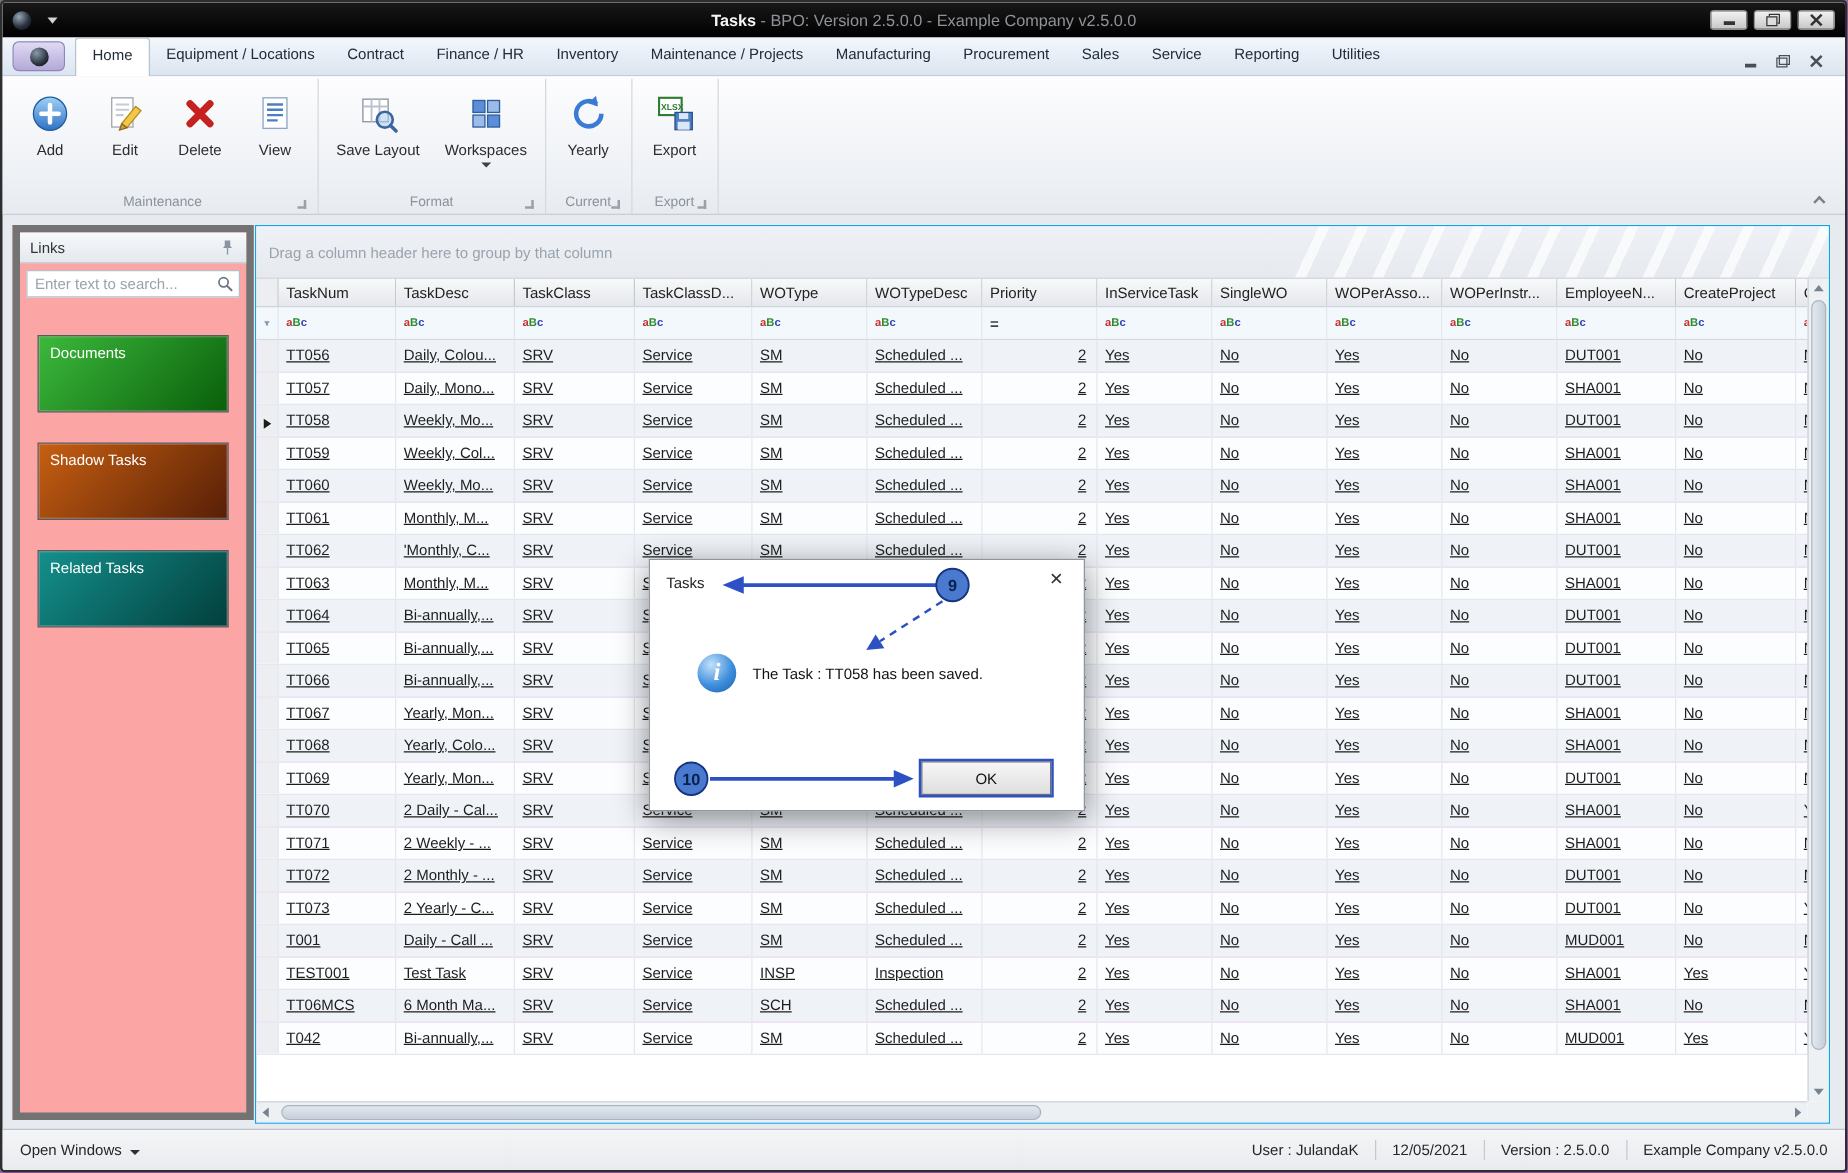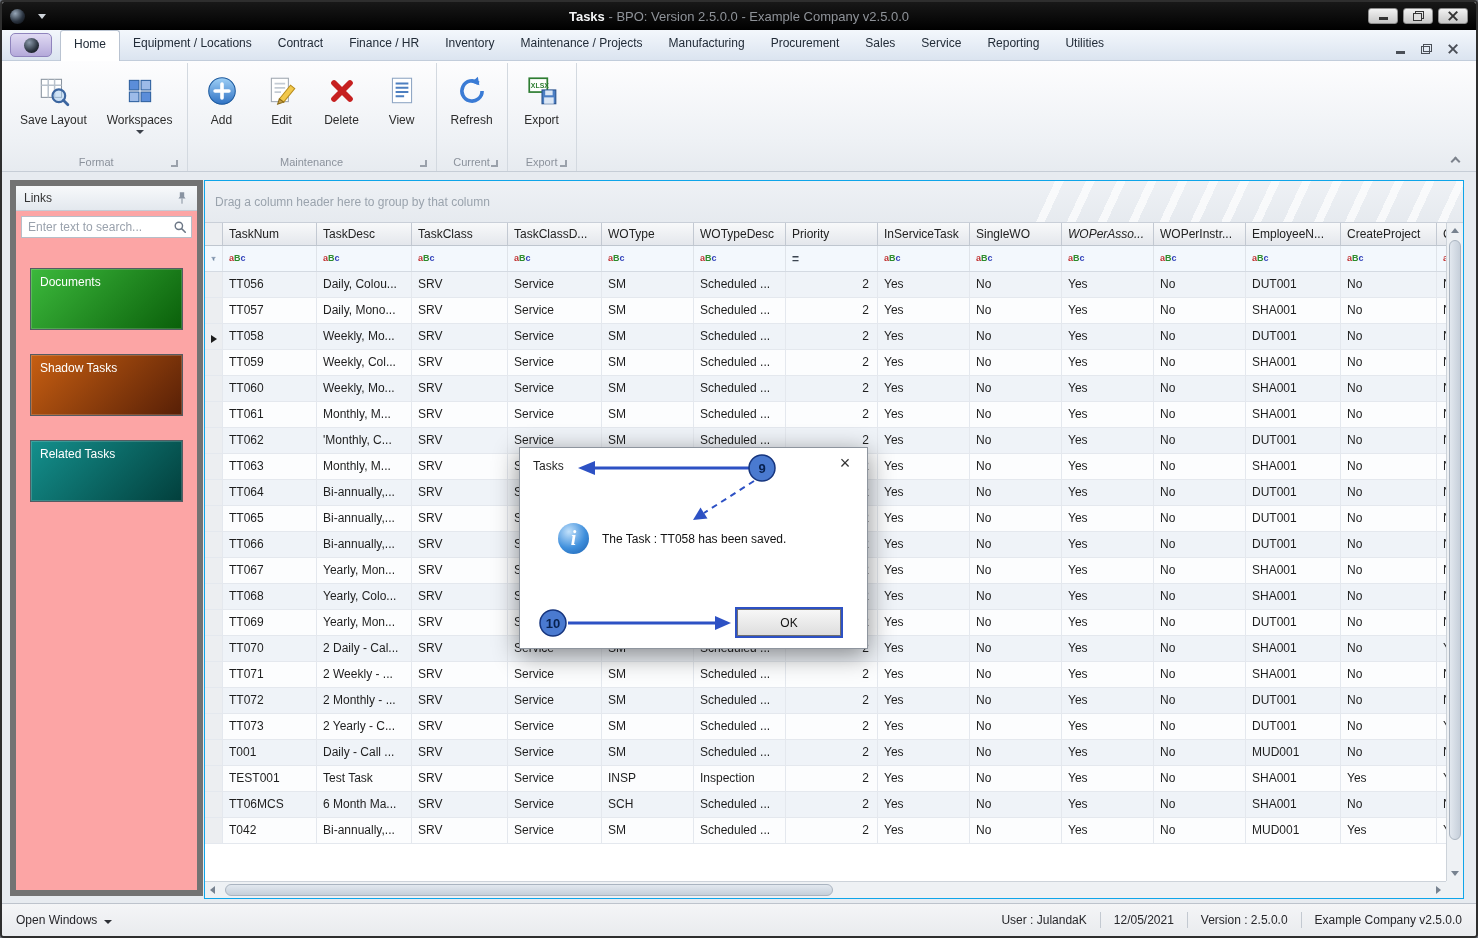--- a/index.html
+++ b/index.html
@@ -67,21 +67,21 @@
   .ghead,.gfilter,.grow{display:flex;width:1241px;overflow:hidden;}
   .ghead{height:23px;border-bottom:1px solid #bfc6cf;}
   .hcell{flex:0 0 auto;border-right:1px solid #c3c9d2;padding:4px 6px 0;color:#222;white-space:nowrap;overflow:hidden;background:linear-gradient(#f8f9fa,#e4e7ec);}
   .indcell{width:18px;flex:0 0 18px;background:#eceef1;border-right:1px solid #c3c9d2;display:flex;align-items:center;justify-content:center;padding:0;}
   .gfilter{height:26px;background:#f3f8fd;border-bottom:1px solid #d4dae2;}
   .fcell{flex:0 0 auto;border-right:1px solid #dfe4ea;padding:0 6px;display:flex;align-items:center;background:#f3f8fd;}
   .fabc{font-size:9px;font-weight:bold;line-height:1;}
   .abc-r{color:#c23434;} .abc-g{color:#2d8c2d;} .abc-b{color:#3344bb;}
   .feq{color:#3b4450;font-weight:bold;font-size:12px;}
   .funnel{width:12px;height:12px;}
-  .gbody{background:#d946ef;width:1241px;}
+  .gbody{background:#d946ef;width:1241px;text-decoration:underline;}
   .grow{height:26px;border-bottom:1px solid #e4e8ee;background:#fcfdfe;}
   .grow.alt{background:#eff3f8;}
   .gcell{flex:0 0 auto;padding:5px 6px 0;border-right:1px solid #e4e8ee;white-space:nowrap;overflow:hidden;color:#1e1e1e;}
   .gcell.num{text-align:right;padding-right:8px;}
   .selarrow{width:0;height:0;border-top:4px solid transparent;border-bottom:4px solid transparent;border-left:6px solid #1c1c1c;}
 
   .vscroll{position:absolute;top:42px;right:0;width:17px;bottom:17px;background:#eef1f4;border-left:1px solid #cdd3da;}
   .vthumb{position:absolute;left:2px;right:2px;top:17px;height:600px;background:linear-gradient(90deg,#e2e8ef,#c6cfda);border:1px solid #aab4c0;border-radius:7px;}
   .hscroll{position:absolute;left:0;bottom:0;height:17px;right:17px;background:#eef1f4;border-top:1px solid #cdd3da;}
   .hthumb{position:absolute;top:2px;bottom:2px;left:20px;width:608px;background:linear-gradient(#e2e8ef,#c6cfda);border:1px solid #aab4c0;border-radius:7px;}
@@ -219,41 +219,20 @@
       </div>
     <div class="mdi">
       <span class="g-min dark"></span>
       <span class="g-restore dark"></span>
       <span class="g-close dark"></span>
     </div>
   </div>
 
   <div class="ribbon">
     <div class="rgroups" id="ribbon-groups">
-        <div class="rgroup">
-          <div class="rbtns">
-            <div class="rbtn">
-              <svg class="ricon">
-                <use href="#save-layout-icon"></use>
-              </svg>
-              <div class="rlab">Save Layout</div>
-            </div>
-            <div class="rbtn">
-              <svg class="ricon">
-                <use href="#workspaces-icon"></use>
-              </svg>
-              <div class="rlab">Workspaces</div>
-              <span class="caret-down"></span>
-            </div>
-          </div>
-          <div class="rcap">
-            <span>Format</span>
-            <span class="rcorner"></span>
-          </div>
-        </div>
         <div class="rgroup">
           <div class="rbtns">
             <div class="rbtn">
               <svg class="ricon">
                 <use href="#add-icon"></use>
               </svg>
               <div class="rlab">Add</div>
             </div>
             <div class="rbtn">
               <svg class="ricon">
@@ -276,23 +255,44 @@
           </div>
           <div class="rcap">
             <span>Maintenance</span>
             <span class="rcorner"></span>
           </div>
         </div>
         <div class="rgroup">
           <div class="rbtns">
             <div class="rbtn">
               <svg class="ricon">
+                <use href="#save-layout-icon"></use>
+              </svg>
+              <div class="rlab">Save Layout</div>
+            </div>
+            <div class="rbtn">
+              <svg class="ricon">
+                <use href="#workspaces-icon"></use>
+              </svg>
+              <div class="rlab">Workspaces</div>
+              <span class="caret-down"></span>
+            </div>
+          </div>
+          <div class="rcap">
+            <span>Format</span>
+            <span class="rcorner"></span>
+          </div>
+        </div>
+        <div class="rgroup">
+          <div class="rbtns">
+            <div class="rbtn">
+              <svg class="ricon">
                 <use href="#refresh-icon"></use>
               </svg>
-              <div class="rlab">Refresh</div>
+              <div class="rlab">Yearly</div>
             </div>
           </div>
           <div class="rcap">
             <span>Current</span>
             <span class="rcorner"></span>
           </div>
         </div>
         <div class="rgroup">
           <div class="rbtns">
             <div class="rbtn">
@@ -341,21 +341,21 @@
         <div class="hcell indcell"></div>
         <div class="hcell" style="width: 94px;"><span>TaskNum</span></div>
         <div class="hcell" style="width: 95px;"><span>TaskDesc</span></div>
         <div class="hcell" style="width: 96px;"><span>TaskClass</span></div>
         <div class="hcell" style="width: 94px;"><span>TaskClassD...</span></div>
         <div class="hcell" style="width: 92px;"><span>WOType</span></div>
         <div class="hcell" style="width: 92px;"><span>WOTypeDesc</span></div>
         <div class="hcell" style="width: 92px;"><span>Priority</span></div>
         <div class="hcell" style="width: 92px;"><span>InServiceTask</span></div>
         <div class="hcell" style="width: 92px;"><span>SingleWO</span></div>
-        <div class="hcell" style="width: 92px; font-style: italic;"><span>WOPerAsso...</span></div>
+        <div class="hcell" style="width: 92px;"><span>WOPerAsso...</span></div>
         <div class="hcell" style="width: 92px;"><span>WOPerInstr...</span></div>
         <div class="hcell" style="width: 95px;"><span>EmployeeN...</span></div>
         <div class="hcell" style="width: 96px;"><span>CreateProject</span></div>
         <div class="hcell" style="width: 60px;"><span>Crea...</span></div>
       </div>
     <div class="gfilter" id="grid-filter">
         <div class="fcell indcell">
           <svg class="funnel">
             <use href="#filter-icon"></use>
           </svg>

